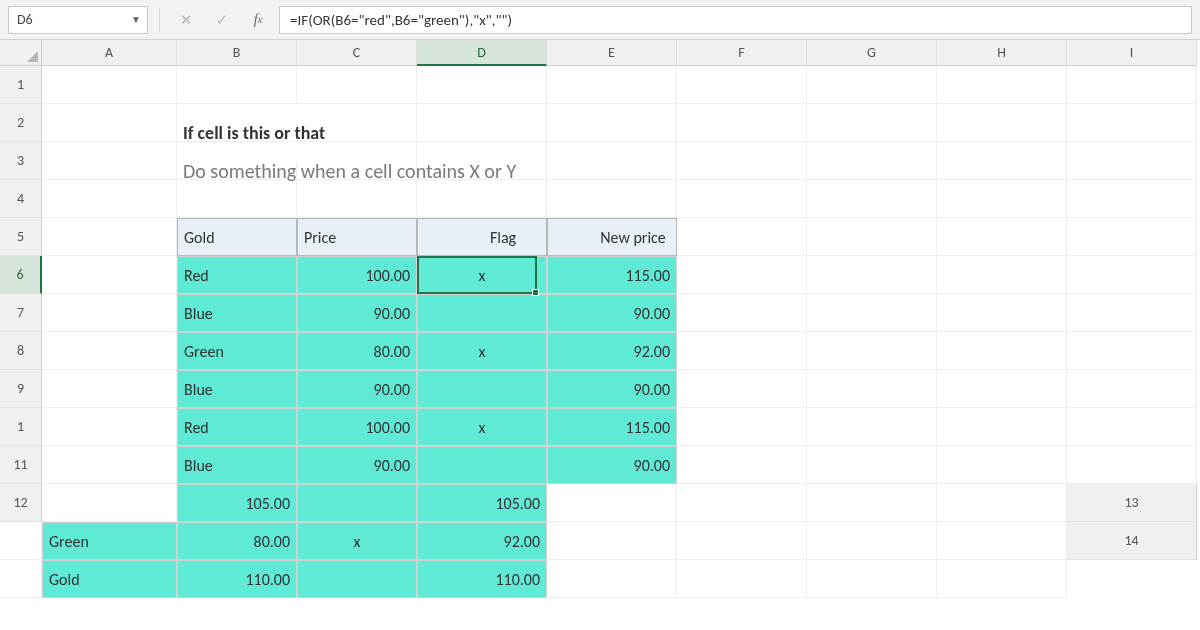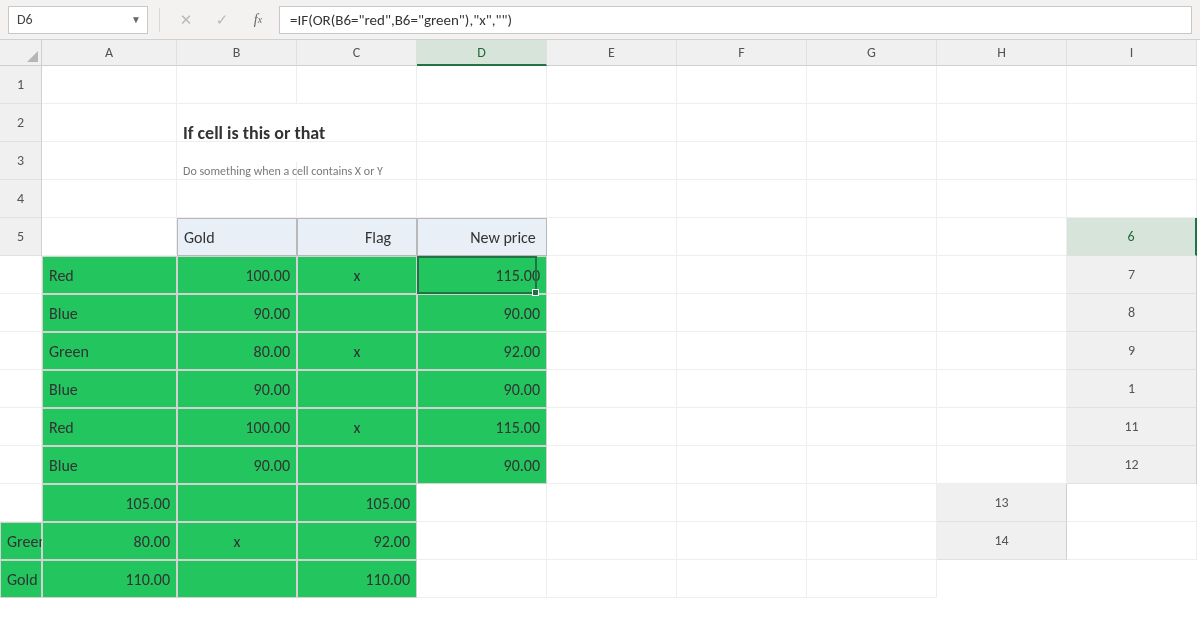--- a/index.html
+++ b/index.html
@@ -99,32 +99,32 @@
     border-bottom: 1px solid #eeeeee;
     padding: 0 6px;
     display: flex; align-items: center;
     font-size: 16px;
     color: #333;
     position: relative;
     overflow: visible;
   }
   .cell.overflow { white-space: nowrap; z-index: 1; margin-top: 20px; }
   .title-txt { font-weight: 700; font-size: 18px; color: #333; }
-  .sub-txt { color: #7a7a7a; font-size: 12px; }
+  .sub-txt { color: #7a7a7a; font-size: 20px; }
 
   .th {
     background: #e9eff7;
     border: 1px solid #b8b8b8;
     font-weight: 400;
     color: #333;
   }
   .th.ctr { justify-content: center; padding-left: 48px; }
   .td {
     border: 1px solid #d2d2d2;
-    background: #22c55e;
+    background: #5eead4;
   }
   .td.num { justify-content: flex-end; }
   .td.ctr { justify-content: center; }
 
   .sel-outline {
     position: absolute;
     border: 2px solid #217346;
     pointer-events: none;
     z-index: 5;
   }
@@ -209,20 +209,21 @@
   <div class="cell"></div>
   <div class="cell"></div>
   <div class="cell"></div>
   <div class="cell"></div>
   <div class="cell"></div>
   <div class="cell"></div>
 
   <div class="row-h">5</div>
   <div class="cell"></div>
   <div class="cell th">Gold</div>
+  <div class="cell th">Price</div>
   <div class="cell th ctr">Flag</div>
   <div class="cell th ctr">New price</div>
   <div class="cell"></div>
   <div class="cell"></div>
   <div class="cell"></div>
   <div class="cell"></div>
 
   <div class="row-h sel">6</div>
   <div class="cell"></div>
   <div class="cell td">Red</div>

